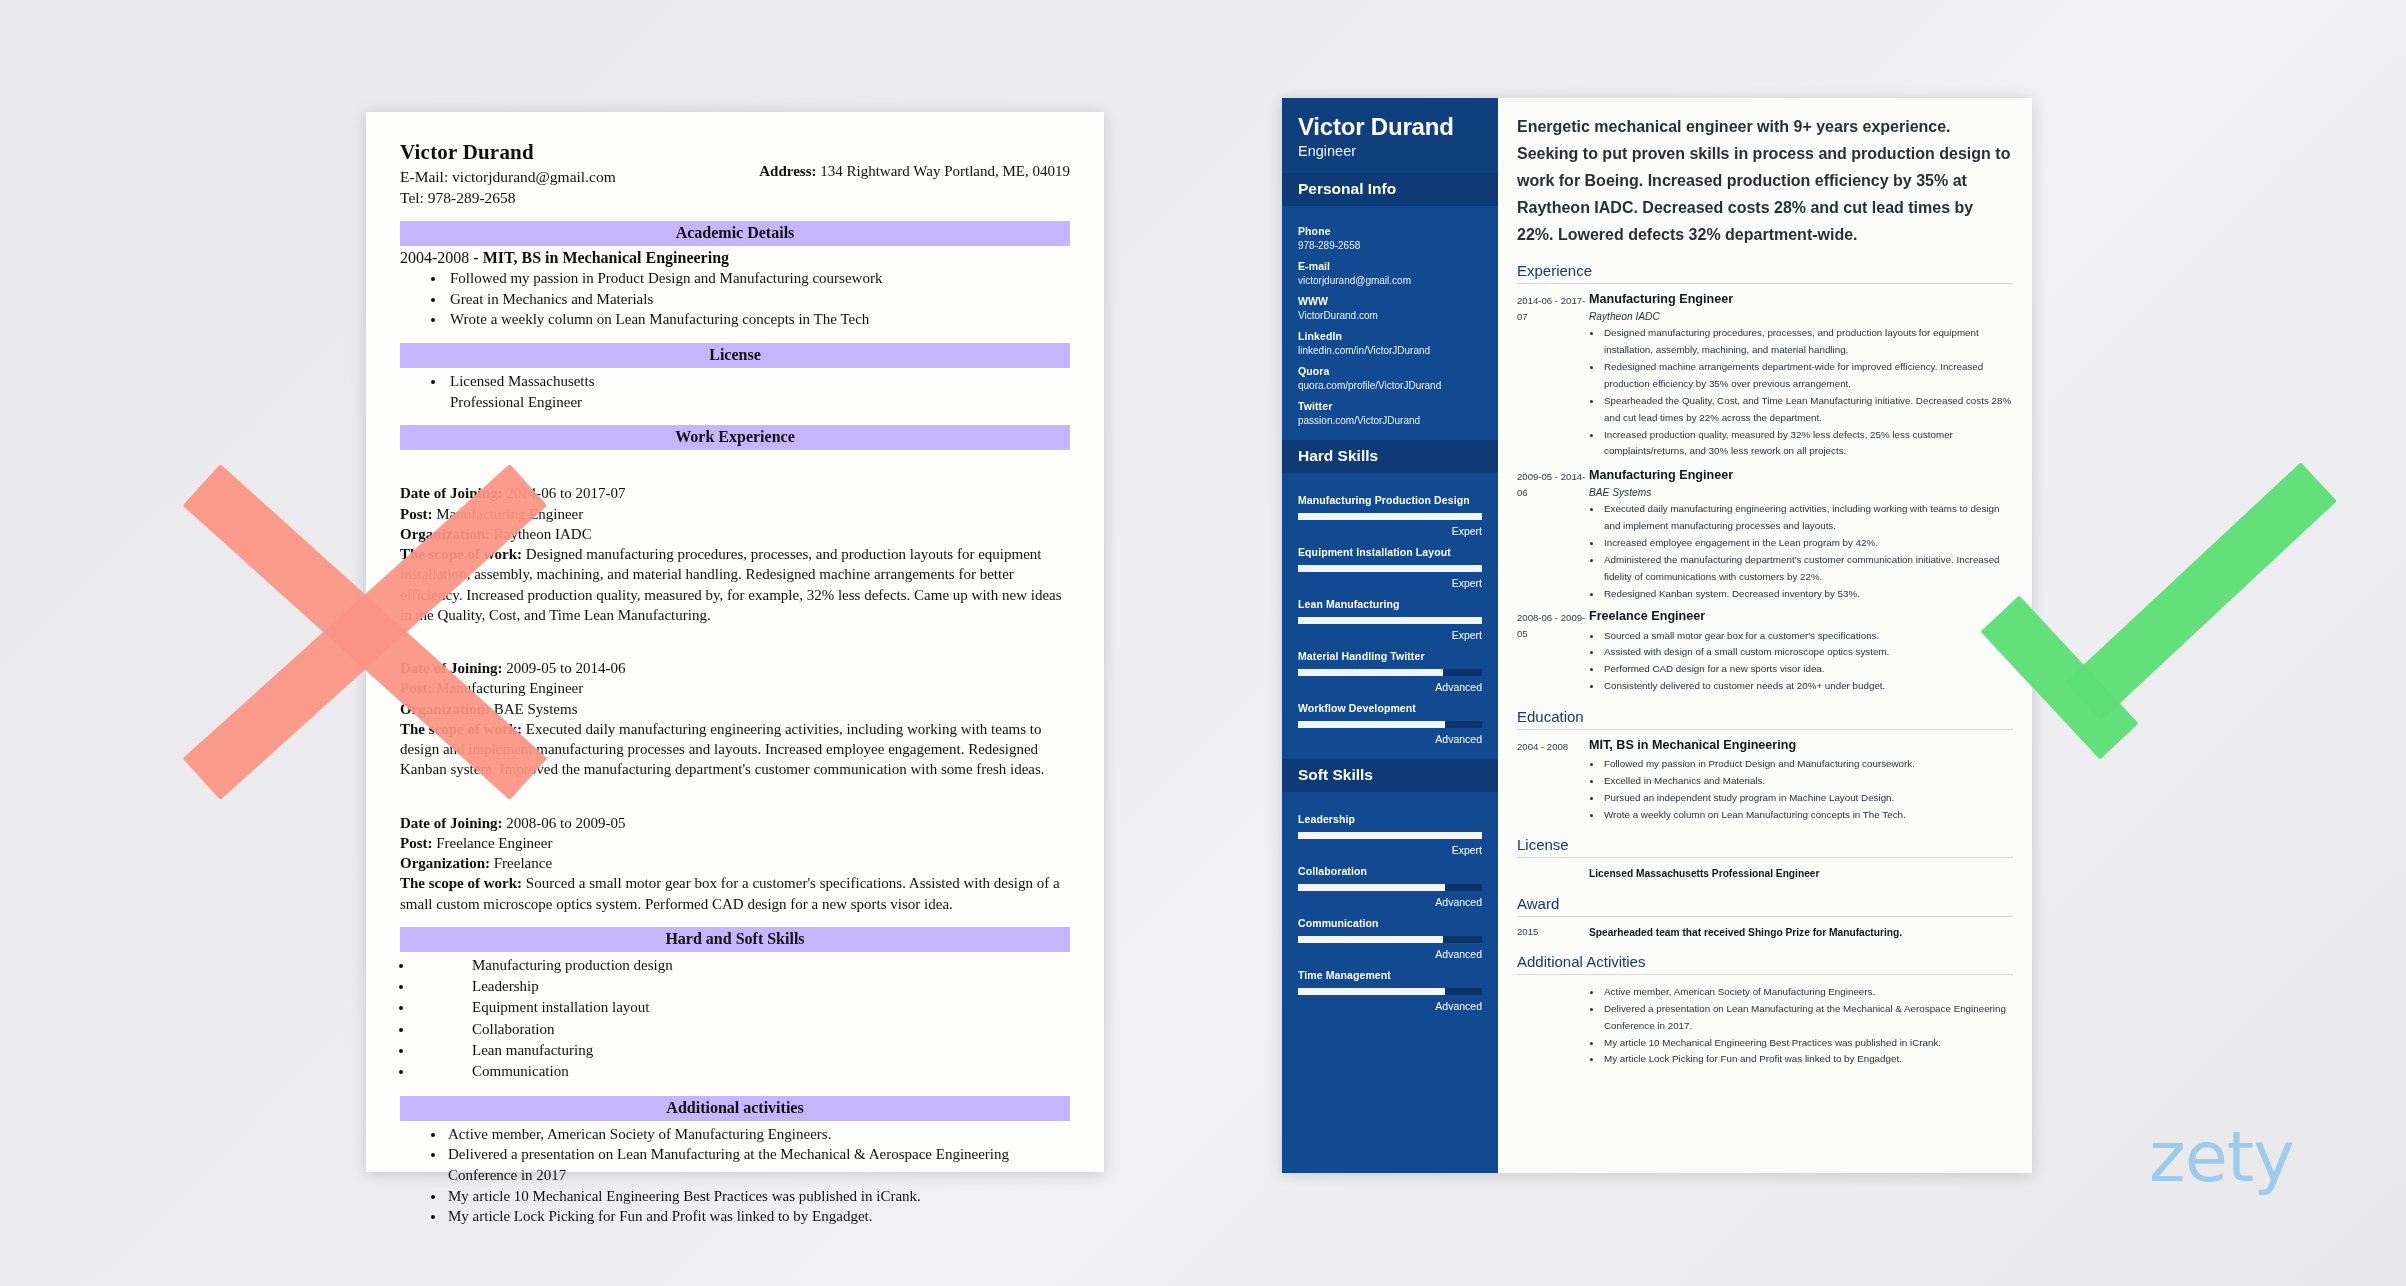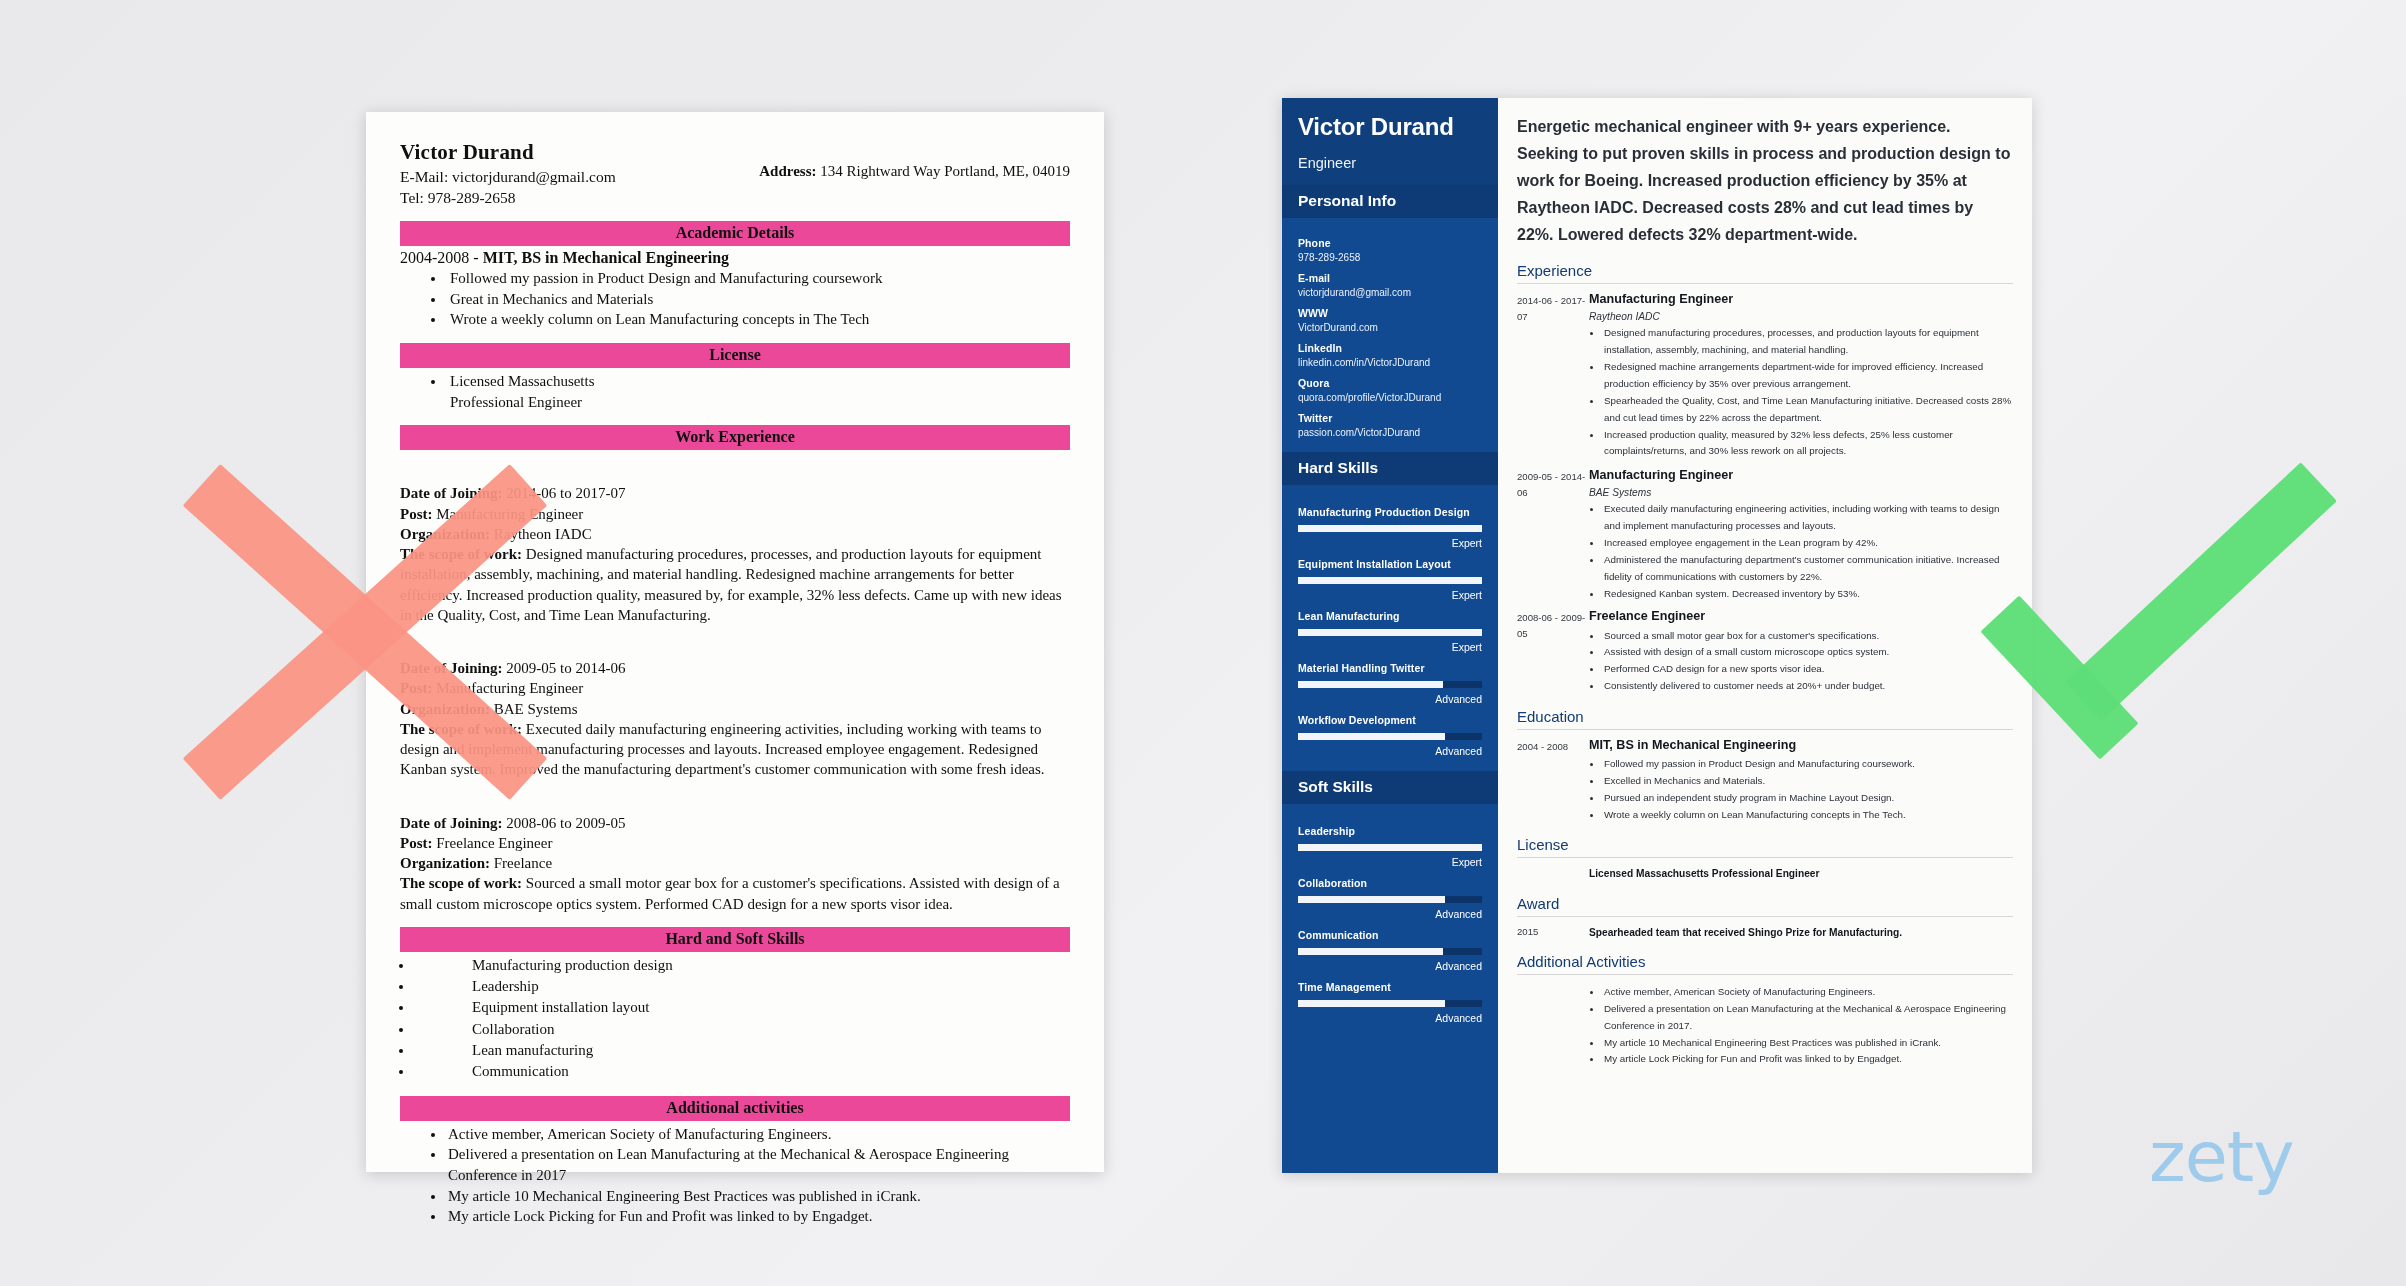--- a/index.html
+++ b/index.html
@@ -21,21 +21,21 @@
     padding:0;
     box-sizing:border-box;
   }
   .bad-inner{padding:28px 34px 10px 34px;}
   .bad-name{font-size:21px;font-weight:bold;letter-spacing:.2px;line-height:1.22;}
   .bad-contact{font-size:15.5px;line-height:1.30;margin-top:1px;}
   .bad-toprow{display:flex;justify-content:space-between;align-items:flex-start;}
   .bad-addr{font-size:15px;line-height:1.3;padding-top:22px;white-space:nowrap;}
   .bad-addr b{font-weight:bold;}
   .bad-band{
-    background:#ec4899;text-align:center;font-weight:bold;font-size:16px;
+    background:#c4b5fd;text-align:center;font-weight:bold;font-size:16px;
     padding:3px 0 4px 0;margin:13px 0 3px 0;
   }
   .bad-sub{font-size:16px;font-weight:bold;margin:2px 0 1px 0;}
   .bad-sub .yr{font-weight:normal;}
   ul.bad-ul{margin:1px 0 2px 0;padding-left:46px;list-style:disc;}
   ul.bad-ul li{font-size:15px;line-height:1.38;padding-left:4px;}
   ul.bad-ul.wide li{padding-left:2px;}
   ul.bad-skills{margin:2px 0 2px 0;padding-left:14px;list-style:disc;}
   ul.bad-skills li{font-size:15px;line-height:1.42;}
   ul.bad-skills li span{display:inline-block;margin-left:58px;}
@@ -46,21 +46,21 @@
   
   .good-resume{
     position:absolute;left:1282px;top:98px;width:750px;height:1075px;
     background:#fbfbfa;
     box-shadow:0 2px 14px rgba(0,0,0,.16);
     display:flex;box-sizing:border-box;
   }
   .gr-side{width:216px;background:#124a91;color:#fff;flex:none;position:relative;}
   .gr-side-head{background:#103f7d;padding:16px 16px 14px 16px;}
   .gr-side-name{font-size:24px;font-weight:bold;line-height:1.06;letter-spacing:-.2px;}
-  .gr-side-role{font-size:14.5px;margin-top:16px;font-weight:normal;color:#eef3fa;}
+  .gr-side-role{font-size:14.5px;margin-top:4px;font-weight:normal;color:#eef3fa;}
   .gr-side-band{
     background:#0e3b75;font-size:15.5px;font-weight:bold;padding:7px 16px 8px 16px;
   }
   .gr-side-body{padding:3px 16px 14px 16px;margin-top:13px;}
   .pi-label{font-size:10.5px;font-weight:bold;margin-top:9px;letter-spacing:.1px;}
   .pi-value{font-size:10px;margin-top:3px;color:#eaf1fb;word-break:break-all;}
   .pi-first{margin-top:3px;}
   .skill{margin-top:9px;}
   .skill-name{font-size:10.5px;font-weight:bold;letter-spacing:.1px;}
   .skill-bar{height:7px;background:#0c3468;margin-top:7px;position:relative;}

